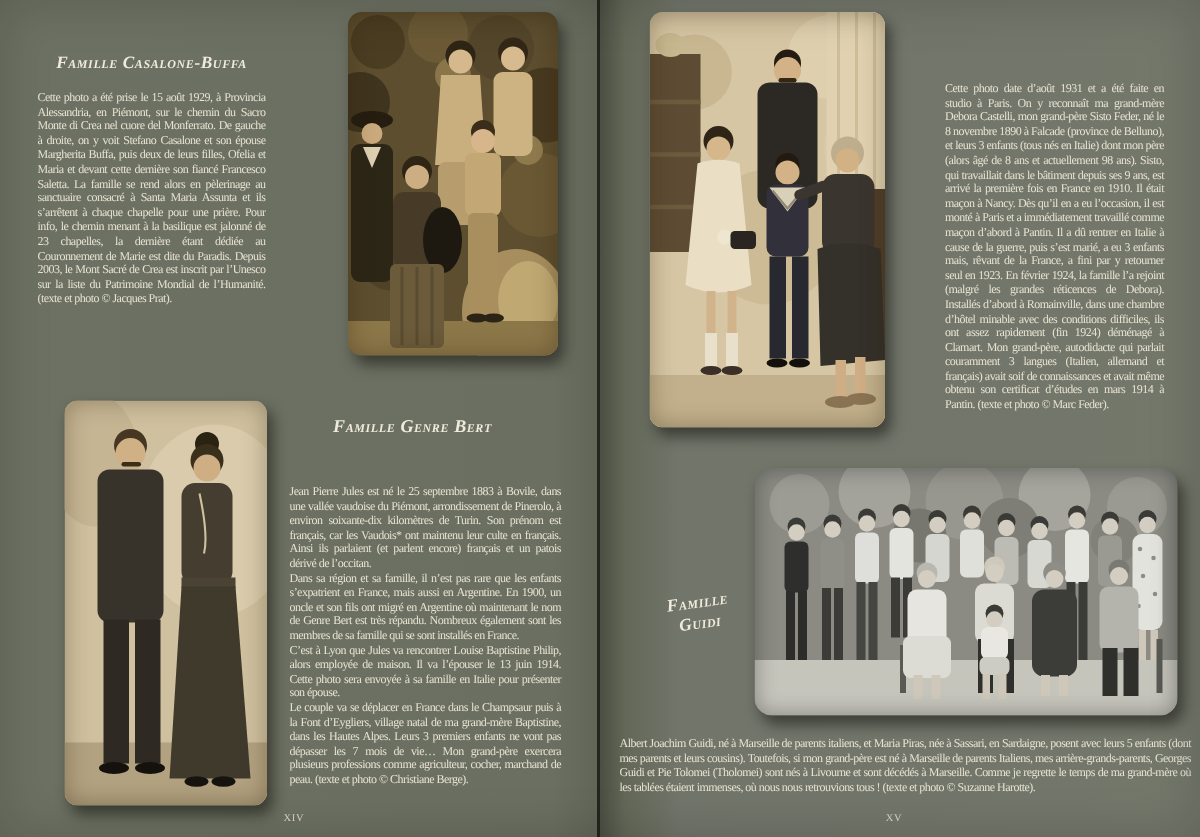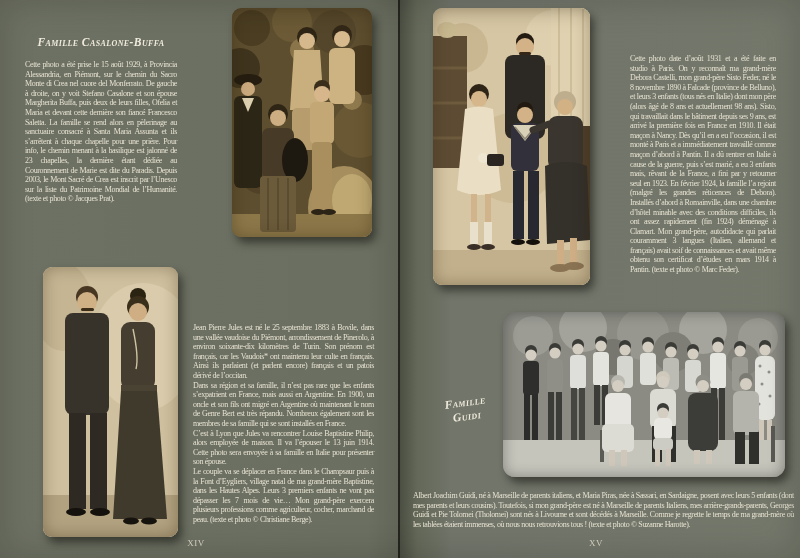--- a/index.html
+++ b/index.html
@@ -21,21 +21,21 @@
     font-size:12px;line-height:13.5px;letter-spacing:.4px;
     color:#f0ebdc;text-align:center;
   }
   .body-text{
     position:absolute;
     font-size:8px;line-height:9.6px;letter-spacing:-.35px;
     color:#e7e2d1;text-align:justify;white-space:pre-line;
   }
   .page-num{
     position:absolute;bottom:8px;left:0;width:392px;text-align:center;
-    font-size:13px;font-variant:small-caps;letter-spacing:.5px;color:#d9d4c4;
+    font-size:10px;font-variant:small-caps;letter-spacing:.5px;color:#d9d4c4;
   }
   figure.photo{position:absolute;margin:0;border-radius:9px;overflow:hidden;
     box-shadow:4px 6px 9px rgba(20,20,14,.55);}
   figure.photo svg{display:block;width:100%;height:100%;}
   figure.photo::after{content:"";position:absolute;inset:0;border-radius:9px;
     box-shadow:inset 0 0 16px rgba(45,32,10,.35);pointer-events:none;}
   figure.photo-bw::after{box-shadow:inset 0 0 14px rgba(18,18,18,.38);}
   .guidi-title{transform:rotate(-8deg);font-size:11.5px;}
 </style>
 </head>
@@ -89,20 +89,21 @@
 
         <circle cx="46" cy="106" r="10" fill="#2f2514"></circle>
           <circle cx="46" cy="110" r="8" fill="#cdae82"></circle>
         <rect x="30" y="120" width="32" height="50" rx="7" fill="#473b27"></rect>
         <ellipse cx="63" cy="152" rx="13" ry="22" fill="#1e1910"></ellipse>
         <rect x="28" y="168" width="36" height="56" rx="4" fill="#6b5b3a"></rect>
         <path d="M36,170 v52 M46,170 v52 M56,170 v52" stroke="#5a4c30" stroke-width="2" fill="none"></path>
       </svg>
     </figure>
 
+    <h2 class="sec-title" style="left:185px;top:268px;width:180px;">Famille Genre Bert</h2>
 
     <p class="body-text" style="left:193px;top:295px;width:181px;margin-top:28px;">Jean Pierre Jules est né le 25 septembre 1883 à Bovile, dans une vallée vaudoise du Piémont, arrondissement de Pinerolo, à environ soixante-dix kilomètres de Turin. Son prénom est français, car les Vaudois* ont maintenu leur culte en français. Ainsi ils parlaient (et parlent encore) français et un patois dérivé de l’occitan.
 Dans sa région et sa famille, il n’est pas rare que les enfants s’expatrient en France, mais aussi en Argentine. En 1900, un oncle et son fils ont migré en Argentine où maintenant le nom de Genre Bert est très répandu. Nombreux également sont les membres de sa famille qui se sont installés en France.
 C’est à Lyon que Jules va rencontrer Louise Baptistine Philip, alors employée de maison. Il va l’épouser le 13 juin 1914. Cette photo sera envoyée à sa famille en Italie pour présenter son épouse.
 Le couple va se déplacer en France dans le Champsaur puis à la Font d’Eygliers, village natal de ma grand-mère Baptistine, dans les Hautes Alpes. Leurs 3 premiers enfants ne vont pas dépasser les 7 mois de vie… Mon grand-père exercera plusieurs professions comme agriculteur, cocher, marchand de peau. (texte et photo © Christiane Berge).</p>
 
     <figure class="photo" style="left:43px;top:267px;width:135px;height:270px;" role="img" aria-label="Portrait sépia en studio de 1914 : Jean Pierre Jules Genre Bert et son épouse Louise Baptistine Philip">
       <svg viewBox="0 0 135 270" preserveAspectRatio="none">
         <rect width="135" height="270" fill="#cfc09f"></rect>
         <ellipse cx="100" cy="80" rx="52" ry="64" fill="#d9cbab"></ellipse>

